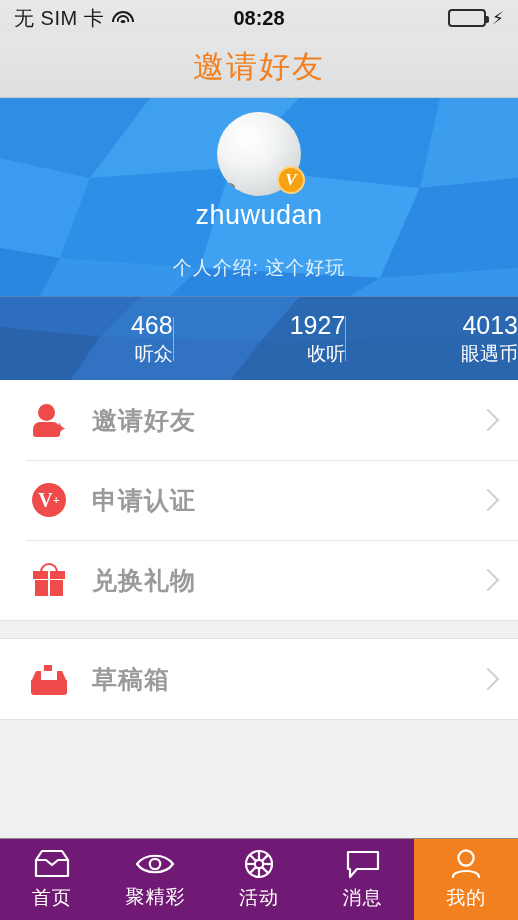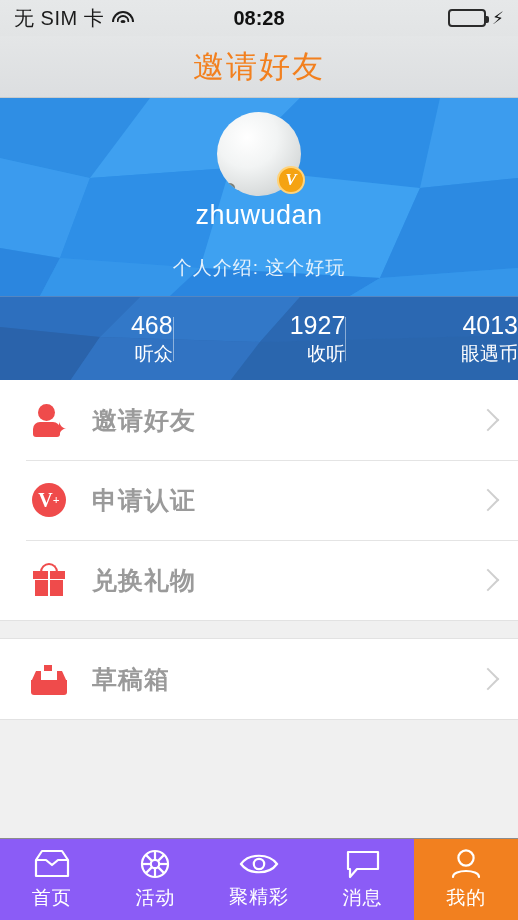--- a/index.html
+++ b/index.html
@@ -131,21 +131,21 @@
                    width:36px; box-sizing:border-box; }
   .ic-tray .notch { position:absolute; left:10px; bottom:13px; width:16px; height:11px; background:#fff; }
   .ic-tray .arrow { position:absolute; left:13px; top:2px; width:8px; height:11px; background:#ef4b4b; }
   .ic-tray .arrowhead { position:absolute; left:9px; top:11px; width:0; height:0;
                         border-left:8px solid transparent; border-right:8px solid transparent;
                         border-top:9px solid #ef4b4b; }
 
   .filler { flex:1 1 auto; background:#f0f0f0; border-top:1px solid #e2e2e2; }
 
   
-  .tabbar { flex:0 0 82px; display:flex; background:#8b5cf6; border-top:1px solid #8c8c8c; }
+  .tabbar { flex:0 0 82px; display:flex; background:#701a75; border-top:1px solid #8c8c8c; }
   .tab { flex:1; display:flex; flex-direction:column; align-items:center; justify-content:center; gap:5px; color:#fff; }
   .tab.active { background:#f2801f; }
   .tab .tlabel { font-size:19px; letter-spacing:1px; }
   .tab svg { display:block; }
 </style>
 </head>
 <body>
 
 <div class="phone">
 
@@ -286,46 +286,46 @@
 
     <div class="tab">
       <svg width="40" height="32" viewBox="0 0 40 32">
         <path d="M4 12 L10 3 H30 L36 12 V28 H4 Z" fill="none" stroke="#fff" stroke-width="2.2" stroke-linejoin="round"></path>
         <path d="M4 12 H14 L20 17 L26 12 H36" fill="none" stroke="#fff" stroke-width="2.2" stroke-linejoin="round"></path>
       </svg>
       <span class="tlabel">首页</span>
     </div>
 
     <div class="tab">
+      <svg width="42" height="30" viewBox="0 0 42 30">
+        <path d="M3 15 C11 4, 31 4, 39 15 C31 26, 11 26, 3 15 Z" fill="none" stroke="#fff" stroke-width="2.2"></path>
+        <circle cx="21" cy="15" r="5.2" fill="none" stroke="#fff" stroke-width="2.2"></circle>
+      </svg>
+      <span class="tlabel">聚精彩</span>
+    </div>
+
+    <div class="tab">
       <svg width="34" height="32" viewBox="0 0 34 32">
         <circle cx="17" cy="16" r="13" fill="none" stroke="#fff" stroke-width="2.2"></circle>
         <circle cx="17" cy="16" r="4.2" fill="none" stroke="#fff" stroke-width="2.2"></circle>
         <g stroke="#fff" stroke-width="2.2">
           <line x1="17" y1="3.2" x2="17" y2="11.6"></line>
           <line x1="17" y1="20.4" x2="17" y2="28.8"></line>
           <line x1="4.2" y1="16" x2="12.6" y2="16"></line>
           <line x1="21.4" y1="16" x2="29.8" y2="16"></line>
           <line x1="7.9" y1="6.9" x2="13.9" y2="12.9"></line>
           <line x1="20.1" y1="19.1" x2="26.1" y2="25.1"></line>
           <line x1="26.1" y1="6.9" x2="20.1" y2="12.9"></line>
           <line x1="13.9" y1="19.1" x2="7.9" y2="25.1"></line>
         </g>
       </svg>
       <span class="tlabel">活动</span>
     </div>
 
     <div class="tab">
-      <svg width="42" height="30" viewBox="0 0 42 30">
-        <path d="M3 15 C11 4, 31 4, 39 15 C31 26, 11 26, 3 15 Z" fill="none" stroke="#fff" stroke-width="2.2"></path>
-        <circle cx="21" cy="15" r="5.2" fill="none" stroke="#fff" stroke-width="2.2"></circle>
-      </svg>
-      <span class="tlabel">聚精彩</span>
-    </div>
-
-    <div class="tab">
       <svg width="38" height="32" viewBox="0 0 38 32">
         <path d="M4 4 H34 V21 H13 L6 29 V21 H4 Z" fill="none" stroke="#fff" stroke-width="2.2" stroke-linejoin="round"></path>
       </svg>
       <span class="tlabel">消息</span>
     </div>
 
     <div class="tab active">
       <svg width="34" height="32" viewBox="0 0 34 32">
         <circle cx="17" cy="10" r="7.6" fill="none" stroke="#fff" stroke-width="2.2"></circle>
         <path d="M4 29 C4 21, 30 21, 30 29" fill="none" stroke="#fff" stroke-width="2.2" stroke-linecap="round"></path>

